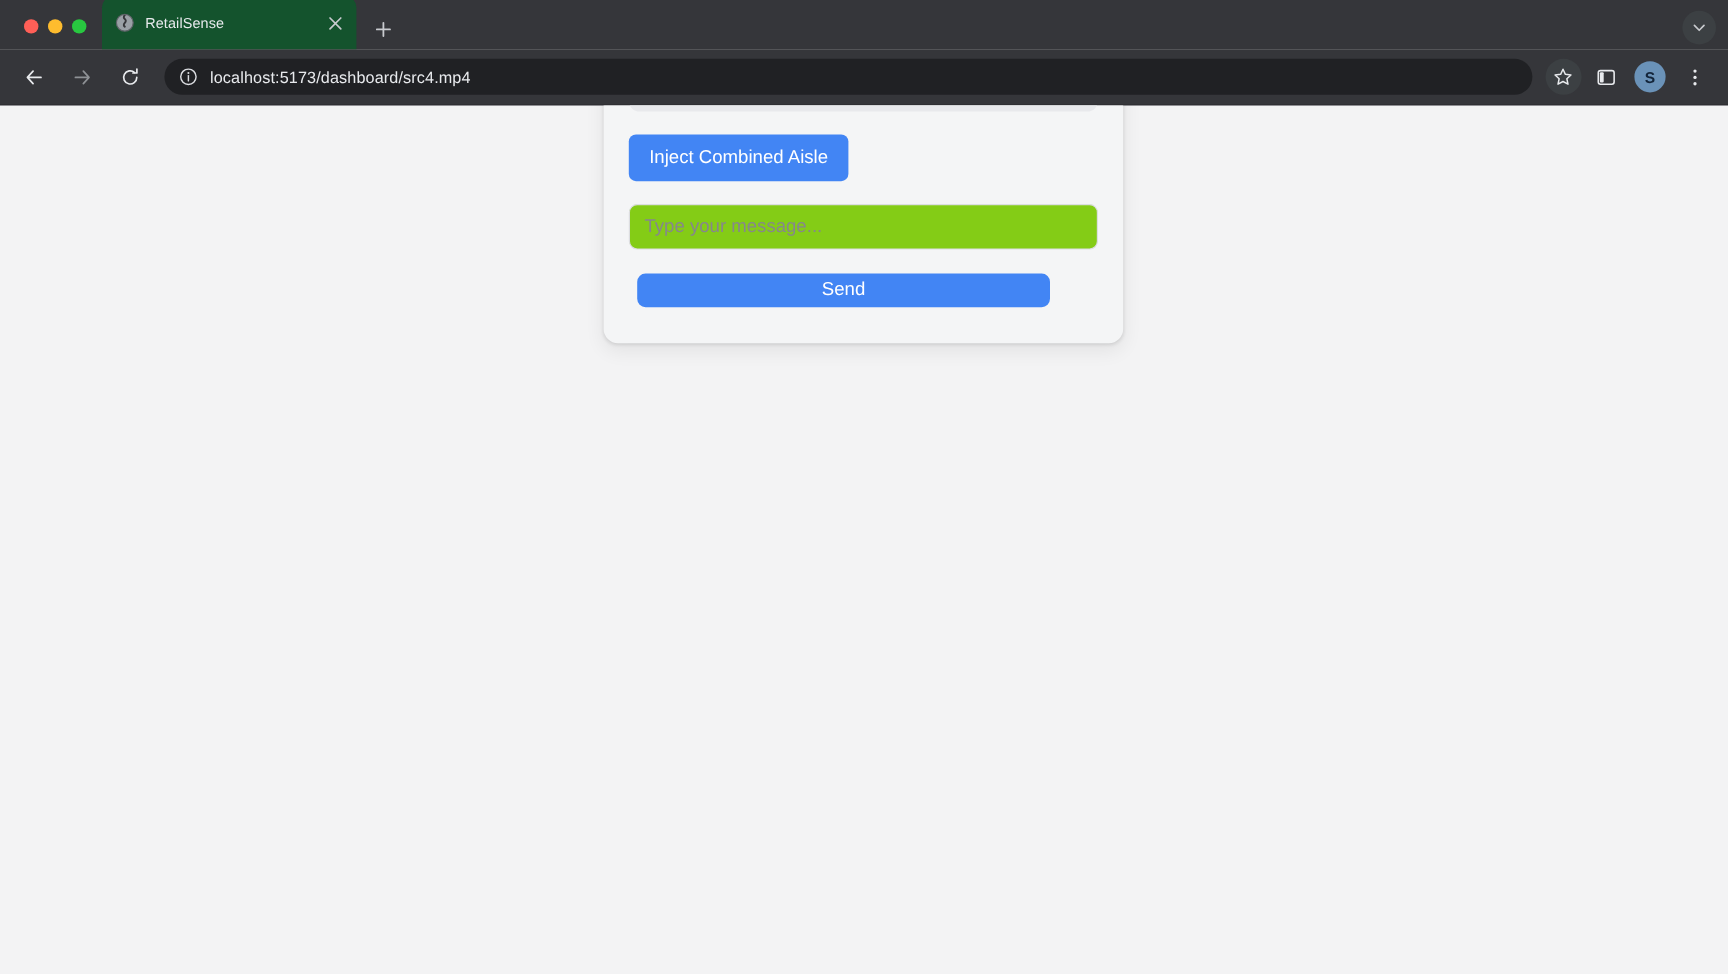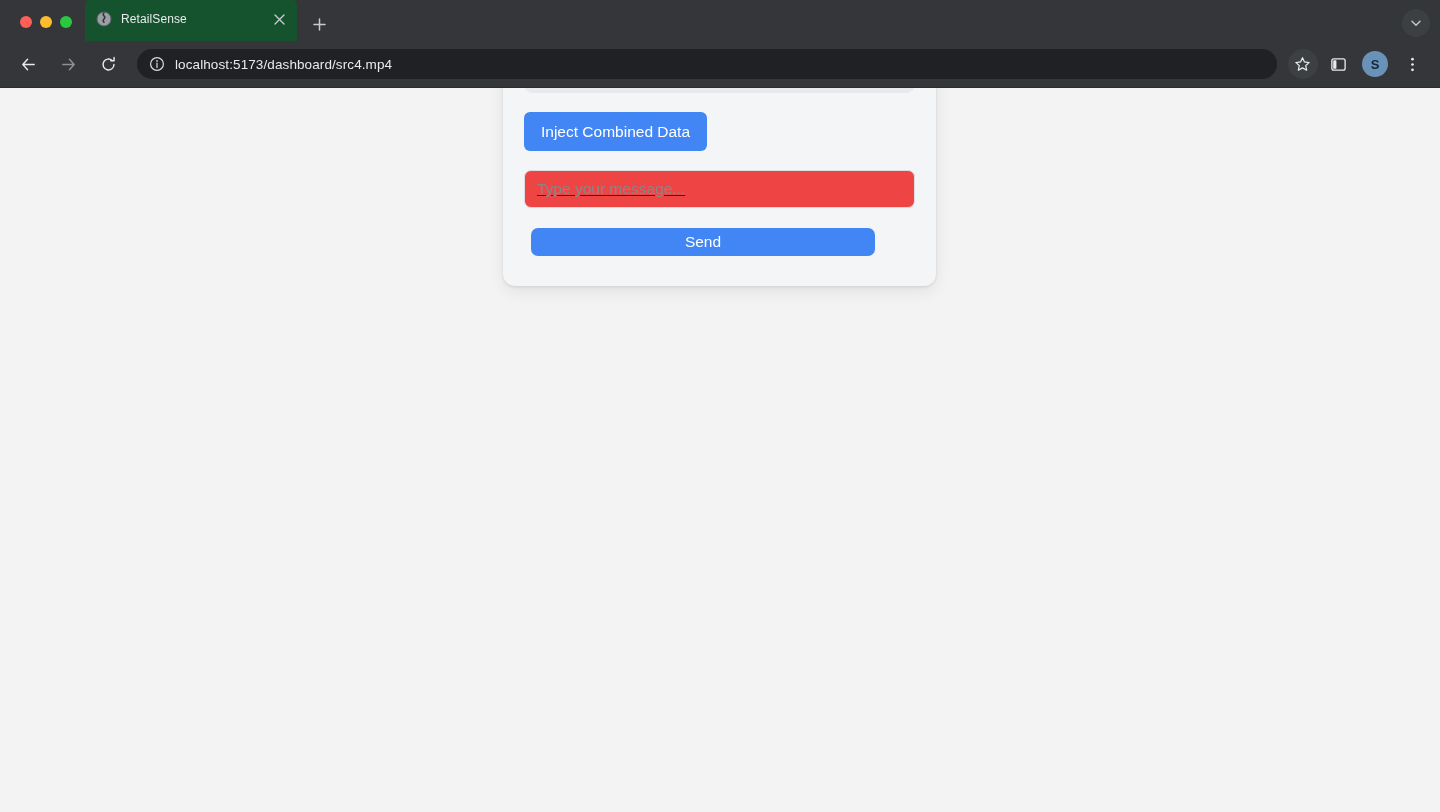--- a/index.html
+++ b/index.html
@@ -183,30 +183,29 @@
     font-size: 15.5px;
     font-family: "Liberation Sans", sans-serif;
     padding: 10px 17px;
     line-height: 19px;
     cursor: pointer;
   }
 
   .msg-input {
     margin-top: 19px;
     height: 38px;
-    background: #ef4444;
+    background: #84cc16;
     border: 1px solid #dcdde1;
     border-radius: 7px;
     font-size: 15.5px;
     font-family: "Liberation Sans", sans-serif;
     color: #1f2328;
     padding: 0 12px;
     width: 100%;
     outline: none;
-    text-decoration: underline;
   }
   .msg-input::placeholder { color: #86878c; }
 
   .send-btn {
     margin: 20px 0 0 7px;
     width: 344px;
     height: 28px;
     background: #4285f4;
     color: #ffffff;
     border: none;
@@ -310,21 +309,21 @@
   </div>
 
   <div class="viewport">
 
     <div class="chat-card">
 
       <div class="msg-log">
         <div class="bubble">satisfaction. * Evaluate the impact of footfall and sales patterns on staffing levels to optimize labor allocation and customer service. * Explore opportunities for cross-merchandising and product bundling to increase sales of complementary items. Additionally, you may want to consider the following: * Aisle 3 has consistently low footfall and sales. Investigate reasons for this and consider strategies to improve its performance. * The checkout section experiences moderate footfall but low sales. Analyze checkout processes and consider implementing improvements to enhance customer satisfaction and sales conversion. * The entrance section has moderate footfall but varied sales. Experiment with different product displays and promotions to optimize sales in this area.</div>
       </div>
 
-      <button class="inject-btn">Inject Combined Data</button>
+      <button class="inject-btn">Inject Combined Aisle</button>
 
       <input class="msg-input" type="text" placeholder="Type your message..." style="">
 
       <button class="send-btn">Send</button>
     </div>
 
   </div>
 </div>
 
 </body></html>

